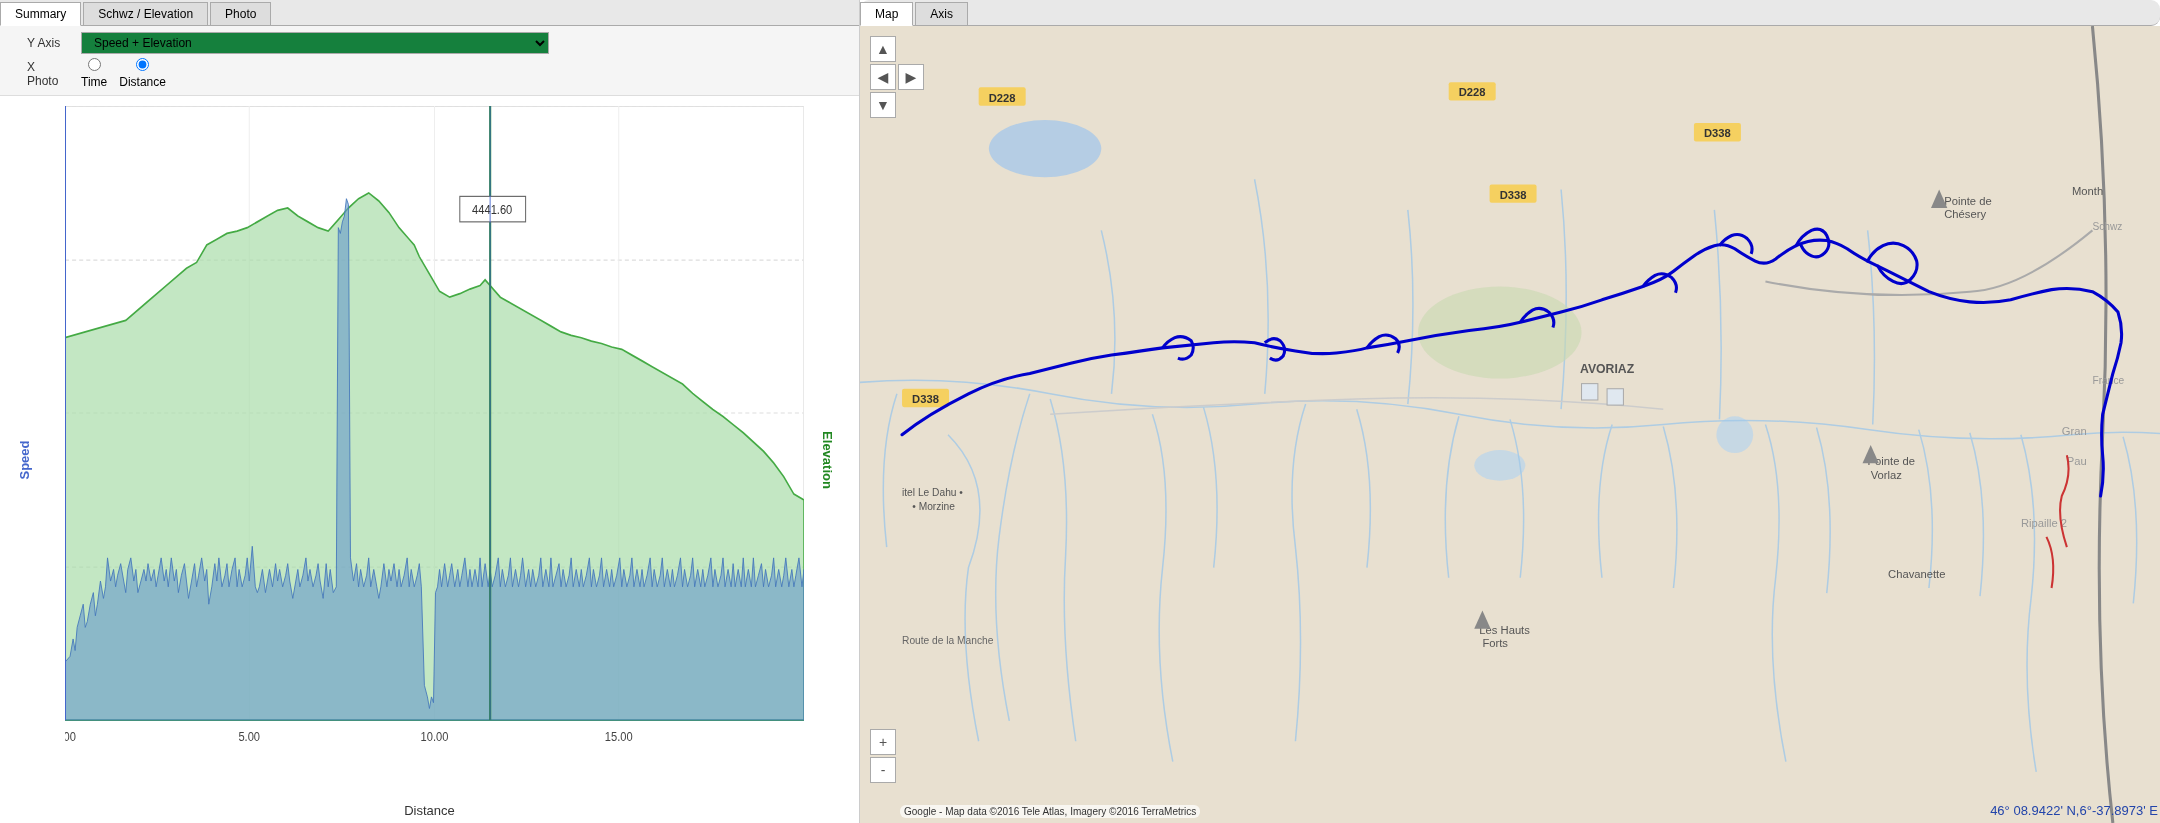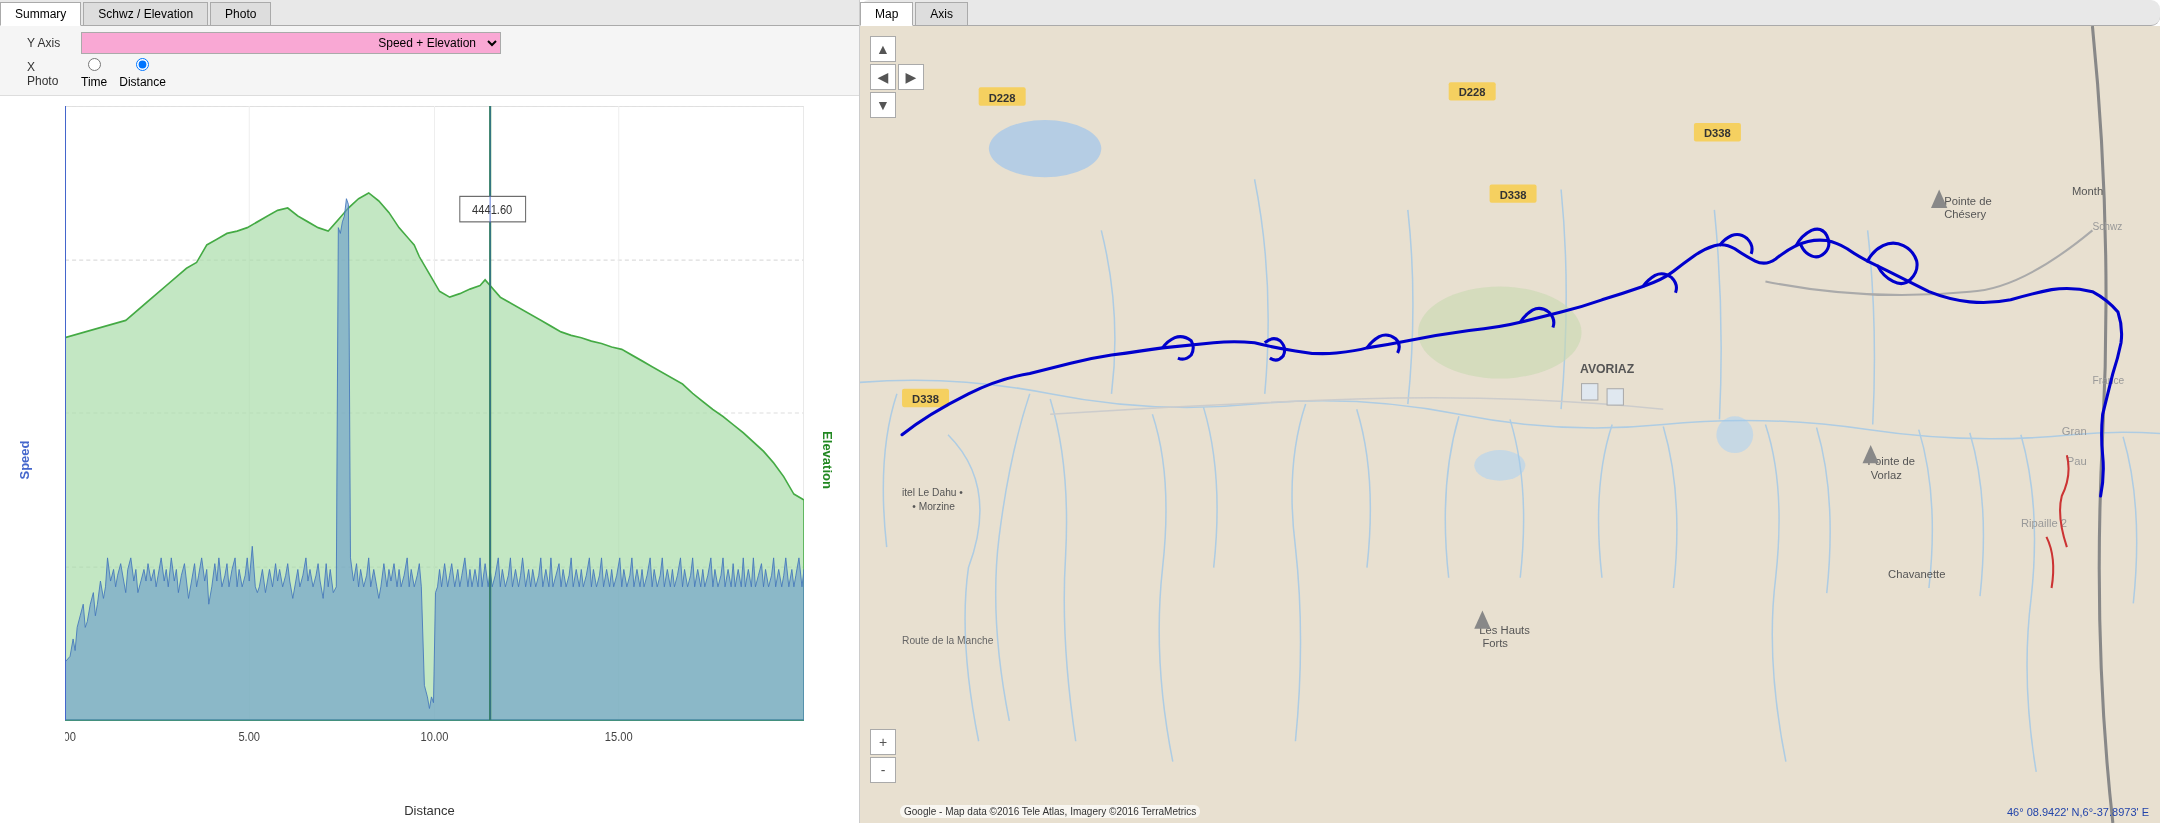--- a/index.html
+++ b/index.html
@@ -57,24 +57,23 @@
     }
 
     .axis-label {
       color: #333;
       width: 40px;
     }
 
     .axis-select {
       padding: 2px 8px;
       border: 1px solid #aaa;
-      background: #f9a8d4;
+      background: #15803d;
       font-size: 12px;
-      width: 420px;
-      text-align: right;
+      width: 468px;
     }
 
     .radio-group {
       display: flex;
       align-items: center;
       gap: 12px;
     }
 
     .radio-item {
       display: flex;
@@ -195,22 +194,22 @@
       font-size: 10px;
       color: #333;
       background: rgba(255,255,255,0.7);
       padding: 1px 4px;
       border-radius: 6px;
     }
 
     .map-coords {
       position: absolute;
       bottom: 5px;
-      right: 11px;
-      font-size: 11px;
+      right: 2px;
+      font-size: 13px;
       color: #2244aa;
       margin-left: 30px;
     }
   </style>
 </head>
 <body>
 
 <div class="left-panel">
 
   <div class="tab-bar">

